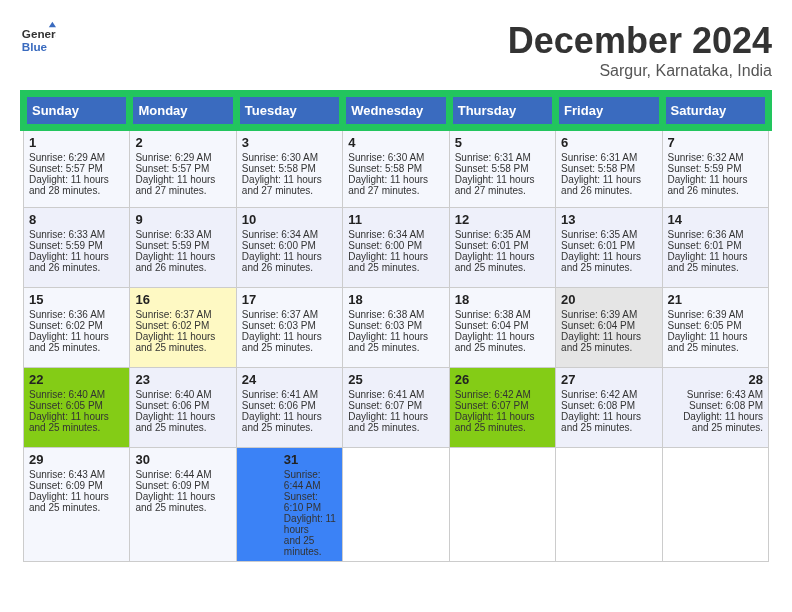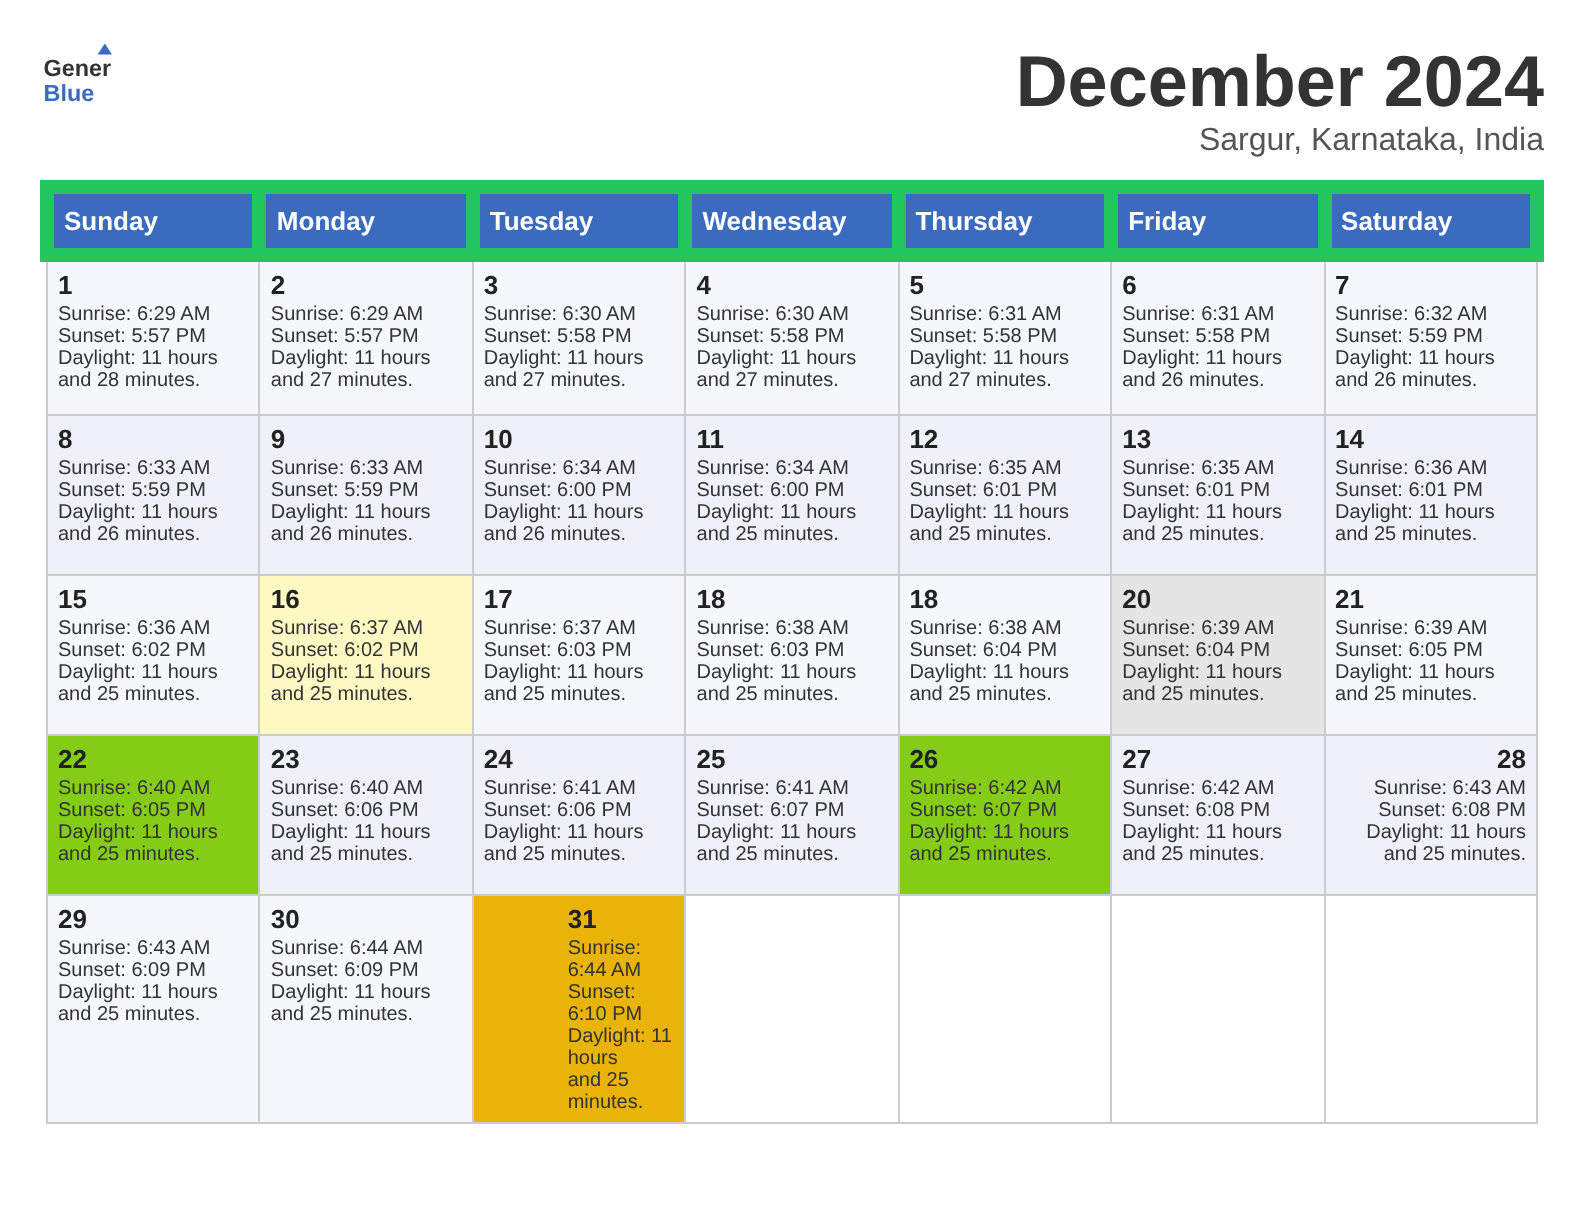--- a/index.html
+++ b/index.html
@@ -139,20 +139,20 @@
         <td style="background: rgb(238, 240, 250);"><span class="day-number">23</span><span>Sunrise: 6:40 AM</span><br><span>Sunset: 6:06 PM</span><br><span>Daylight: 11 hours</span><br><span>and 25 minutes.</span></td>
         <td style="background: rgb(238, 240, 250); margin-top: 20px;"><span class="day-number">24</span><span>Sunrise: 6:41 AM</span><br><span>Sunset: 6:06 PM</span><br><span>Daylight: 11 hours</span><br><span>and 25 minutes.</span></td>
         <td style="background: rgb(238, 240, 250);"><span class="day-number">25</span><span>Sunrise: 6:41 AM</span><br><span>Sunset: 6:07 PM</span><br><span>Daylight: 11 hours</span><br><span>and 25 minutes.</span></td>
         <td style="background: #84cc16;"><span class="day-number">26</span><span>Sunrise: 6:42 AM</span><br><span>Sunset: 6:07 PM</span><br><span>Daylight: 11 hours</span><br><span>and 25 minutes.</span></td>
         <td style="background: rgb(238, 240, 250);"><span class="day-number">27</span><span>Sunrise: 6:42 AM</span><br><span>Sunset: 6:08 PM</span><br><span>Daylight: 11 hours</span><br><span>and 25 minutes.</span></td>
         <td style="background: rgb(238, 240, 250); text-align: right;"><span class="day-number">28</span><span>Sunrise: 6:43 AM</span><br><span>Sunset: 6:08 PM</span><br><span>Daylight: 11 hours</span><br><span>and 25 minutes.</span></td>
       </tr>
       <tr>
         <td style="background: rgb(245, 247, 253);"><span class="day-number">29</span><span>Sunrise: 6:43 AM</span><br><span>Sunset: 6:09 PM</span><br><span>Daylight: 11 hours</span><br><span>and 25 minutes.</span></td>
         <td style="background: rgb(245, 247, 253);"><span class="day-number">30</span><span>Sunrise: 6:44 AM</span><br><span>Sunset: 6:09 PM</span><br><span>Daylight: 11 hours</span><br><span>and 25 minutes.</span></td>
-        <td style="background: #eab308; padding-left: 47px;"><span class="day-number">31</span><span>Sunrise: 6:44 AM</span><br><span>Sunset: 6:10 PM</span><br><span>Daylight: 11 hours</span><br><span>and 25 minutes.</span></td>
+        <td style="background: #3b82f6; padding-left: 47px;"><span class="day-number">31</span><span>Sunrise: 6:44 AM</span><br><span>Sunset: 6:10 PM</span><br><span>Daylight: 11 hours</span><br><span>and 25 minutes.</span></td>
         <td class="empty-cell" style="background: rgb(255, 255, 255);"></td>
         <td class="empty-cell" style="background: rgb(255, 255, 255);"></td>
         <td class="empty-cell" style="background: rgb(255, 255, 255);"></td>
         <td class="empty-cell" style="background: rgb(255, 255, 255);"></td>
       </tr>
     </tbody>
 </table>
 
 </body></html>

